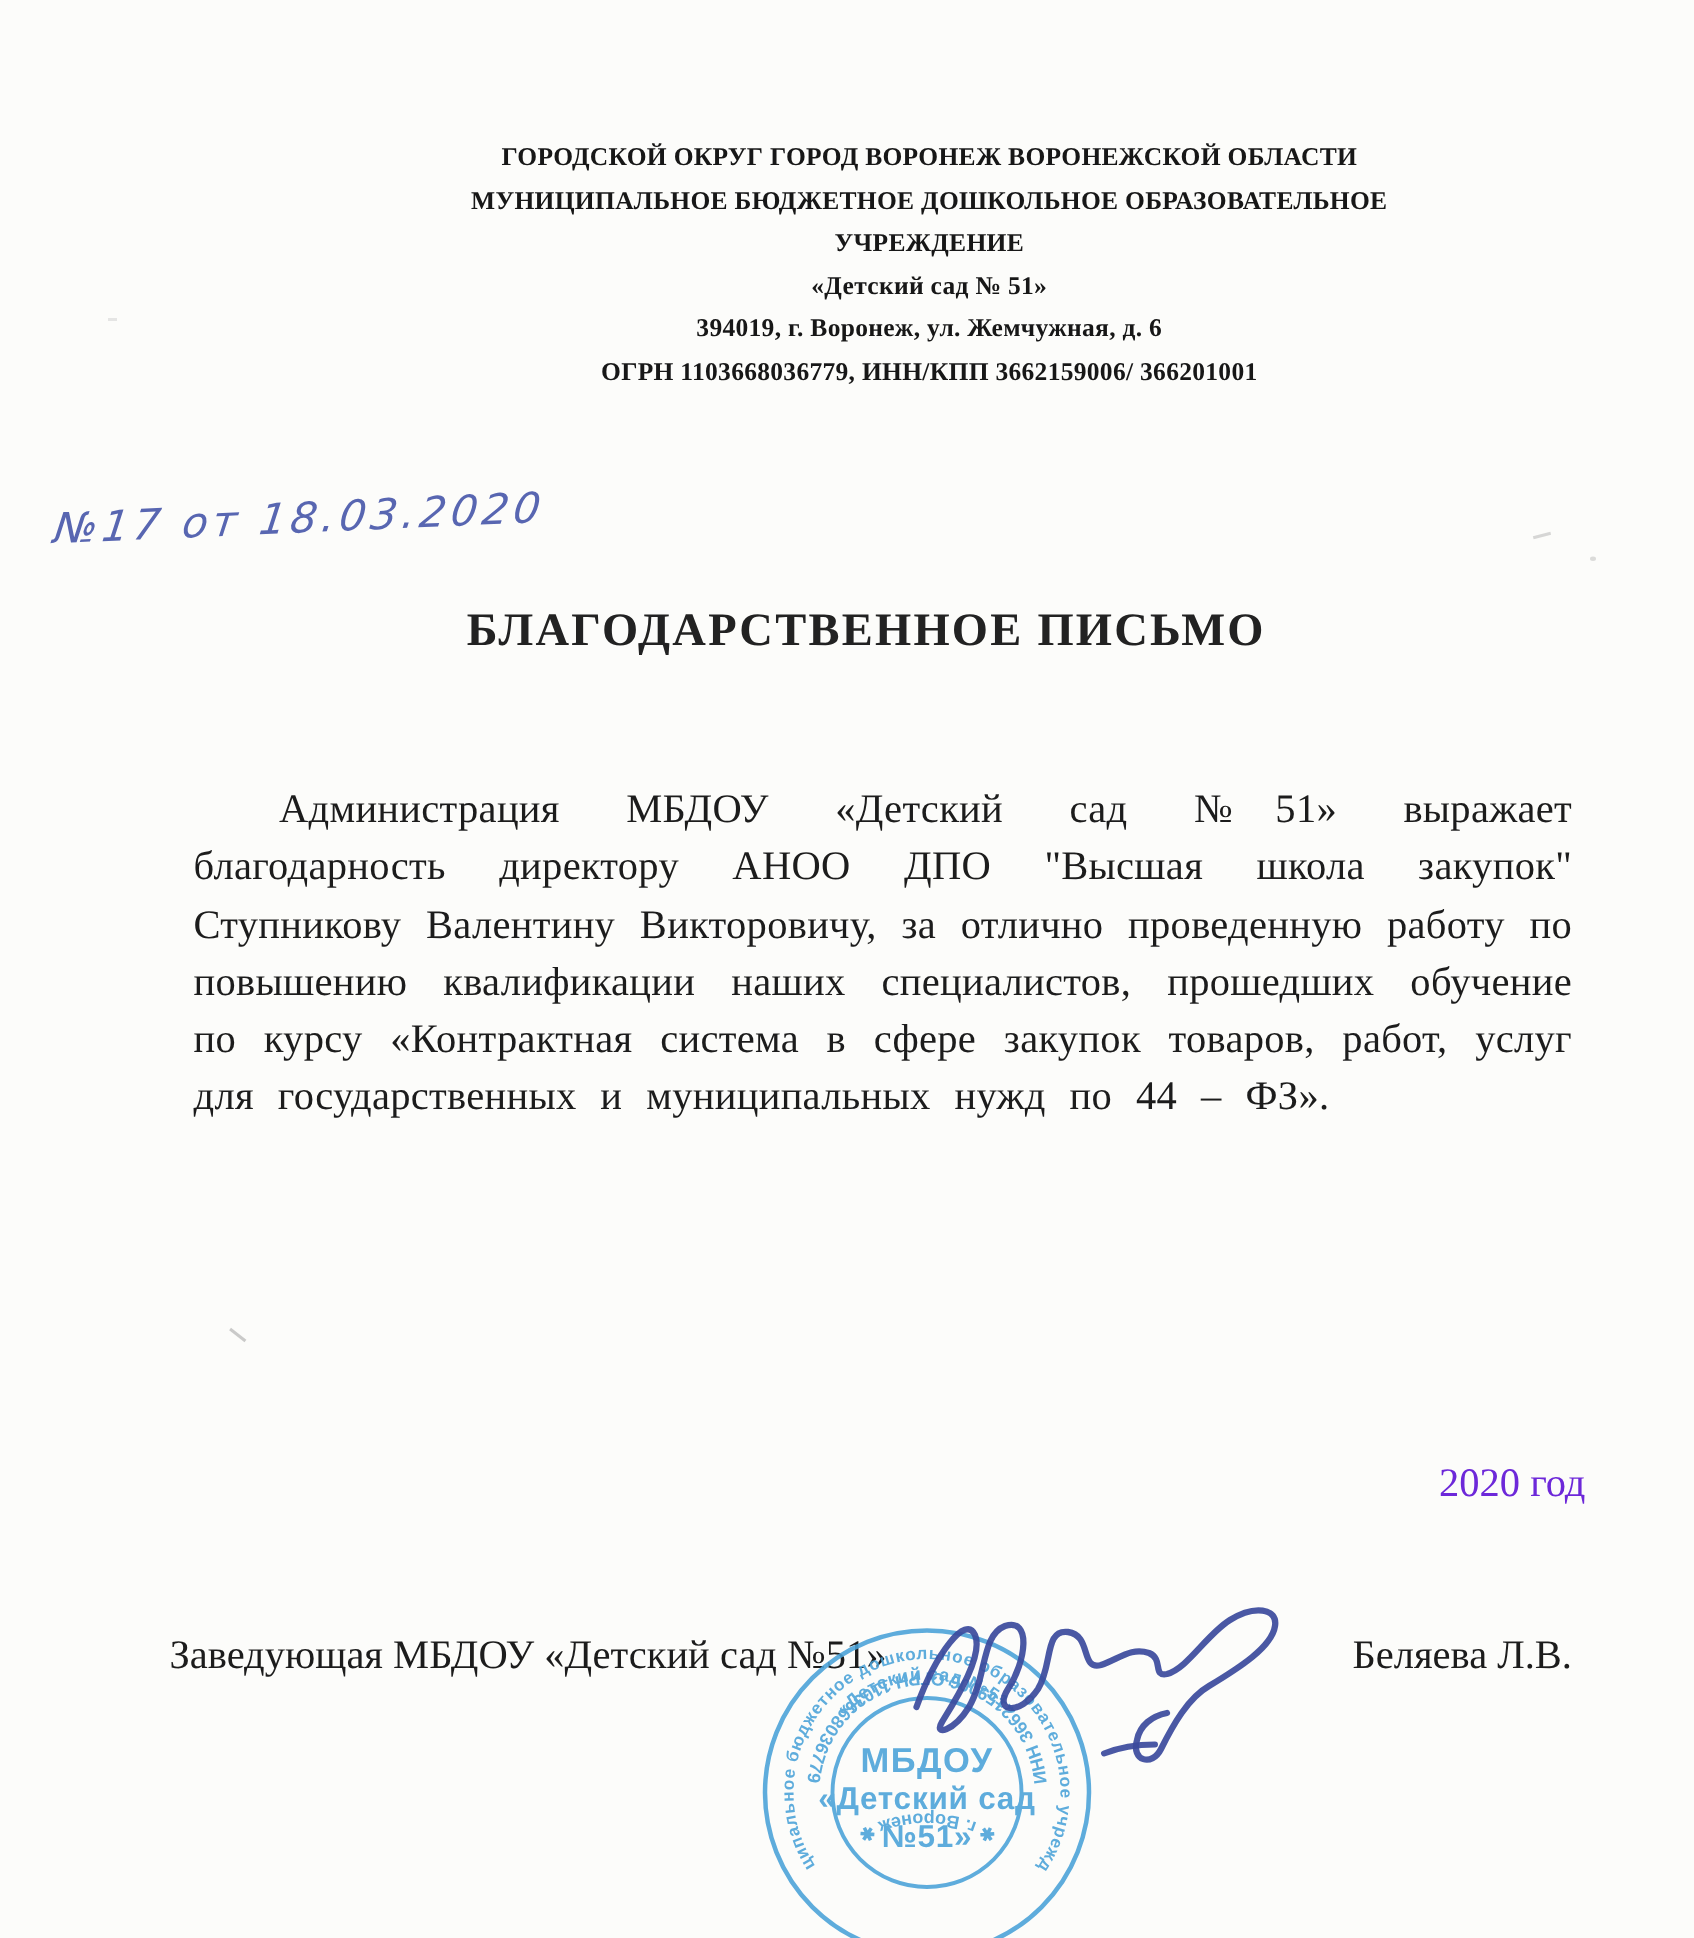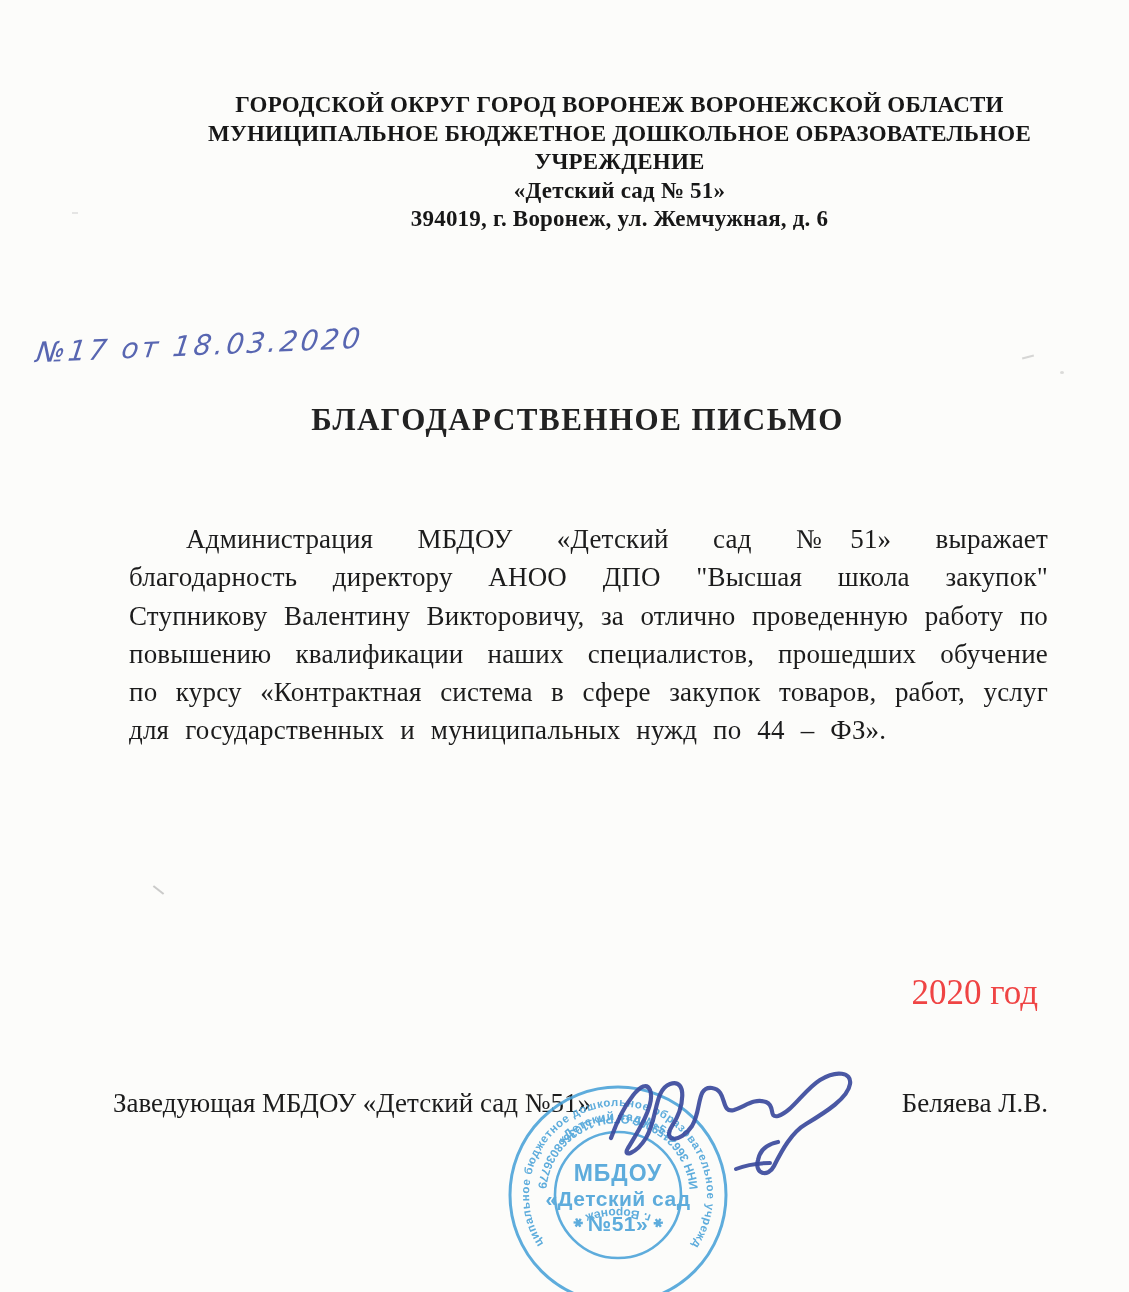--- a/index.html
+++ b/index.html
@@ -13,21 +13,21 @@
   }
   .page { position: absolute; inset: 0; }
 
   
   .letterhead {
     position: absolute; top: 91px; left: 0;
     width: 100%; box-sizing: border-box;
     padding-left: 110px;
     text-align: center;
     font-weight: bold;
-    font-size: 23px; line-height: 28.6px;
+    font-size: 17px; line-height: 28.6px;
     color: #171717;
     letter-spacing: 0.2px;
   }
   .letterhead div { white-space: nowrap; }
 
   
   .ref-number {
     position: absolute; top: 329px; left: 36px;
     font-family: "DejaVu Sans", sans-serif;
     font-style: italic;
@@ -56,22 +56,22 @@
     font-size: 27px; line-height: 38.3px;
     text-align: justify;
     word-spacing: 9px;
     letter-spacing: 0.2px;
     color: #1c1c1c;
   }
   .body-text p { margin: 0 0 16px 16px; text-indent: 57px; }
 
   
   .year-line {
-    position: absolute; top: 973px; right: 91px;
-    font-size: 35px; color: #ef4444;
+    position: absolute; top: 973px; right: 72px;
+    font-size: 27px; color: #6d28d9;
   }
 
   
   .sig-row {
     position: absolute; top: 1088px; left: 113px; right: 81px;
     display: flex; justify-content: space-between;
     font-size: 27px; color: #1c1c1c;
     z-index: 1;
   }
 
@@ -107,20 +107,21 @@
 <body>
 
 <div class="page">
 
   <header class="letterhead">
     <div>ГОРОДСКОЙ ОКРУГ ГОРОД ВОРОНЕЖ ВОРОНЕЖСКОЙ ОБЛАСТИ</div>
     <div>МУНИЦИПАЛЬНОЕ БЮДЖЕТНОЕ ДОШКОЛЬНОЕ ОБРАЗОВАТЕЛЬНОЕ</div>
     <div>УЧРЕЖДЕНИЕ</div>
     <div>«Детский сад № 51»</div>
     <div>394019, г. Воронеж, ул. Жемчужная, д. 6</div>
+    <div>ОГРН 1103668036779, ИНН/КПП  3662159006/ 366201001</div>
   </header>
 
   <div class="ref-number">№17 от 18.03.2020</div>
 
   <h1 class="doc-title">БЛАГОДАРСТВЕННОЕ ПИСЬМО</h1>
 
   <div class="body-text">
     <p>Администрация МБДОУ «Детский сад №51» выражает благодарность директору АНОО ДПО "Высшая школа закупок" Ступникову Валентину Викторовичу, за отлично проведенную работу по повышению квалификации наших специалистов, прошедших обучение по курсу «Контрактная система в сфере закупок товаров, работ, услуг для государственных и муниципальных нужд по 44 – ФЗ».</p>
   </div>
 

